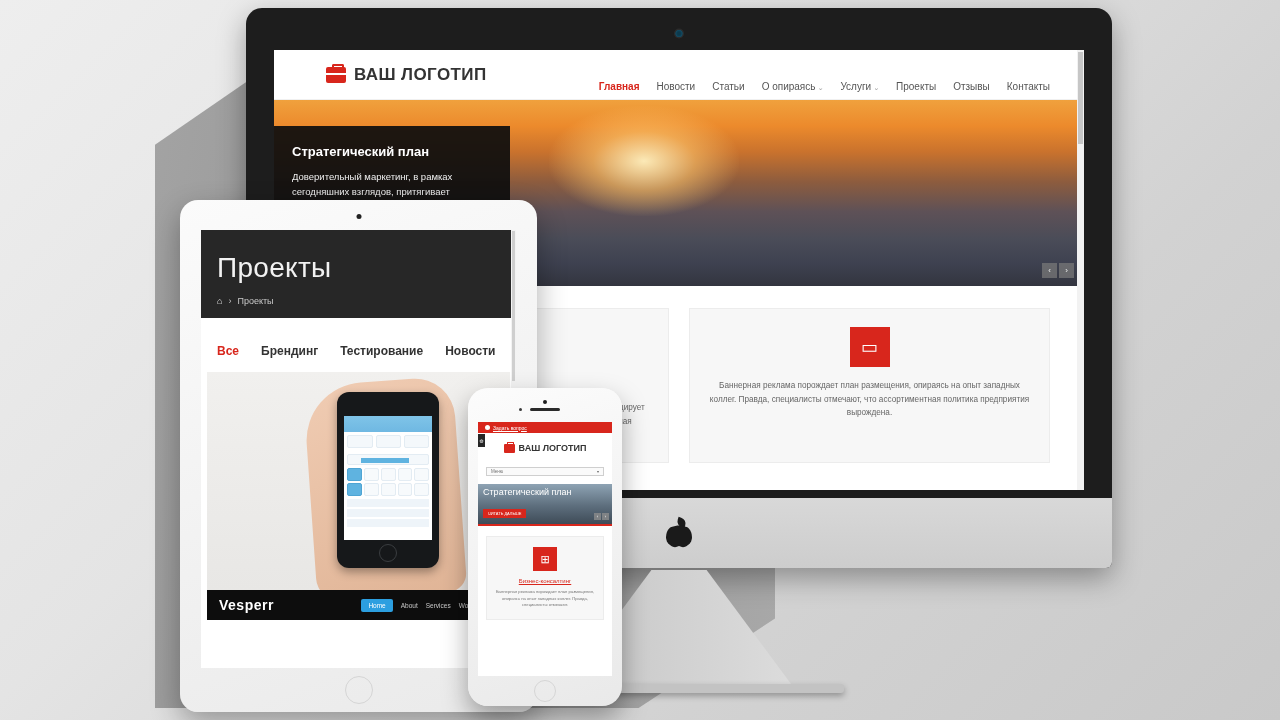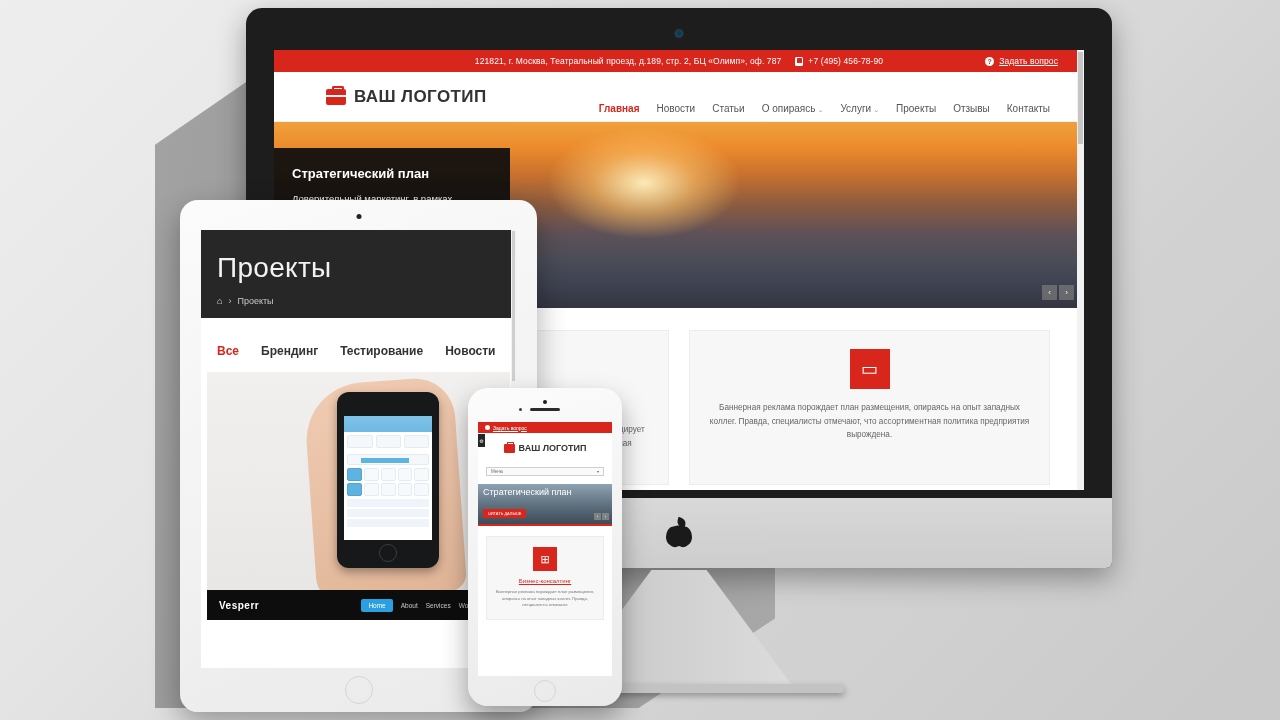--- a/index.html
+++ b/index.html
@@ -161,21 +161,21 @@
   .pih-bar i { position:absolute; left:13px; top:3px; width:60%; height:5px; background:#5fb3e0; }
   .pih-grid { display:grid; grid-template-columns:repeat(5,1fr); gap:2px; padding:0 3px; }
   .pih-grid b { height:13px; background:#f7fafc; border:1px solid #e3ecf3; border-radius:2px; }
   .pih-grid b.acc { background:#5fb3e0; border-color:#4fa5d4; }
   .pih-list { margin:3px; }
   .pih-list u { display:block; height:8px; background:#eef4f9; margin-bottom:2px; }
   .pih-home { position:absolute; left:50%; bottom:6px; transform:translateX(-50%);
     width:18px; height:18px; border-radius:50%; border:1.5px solid #3a3d40; }
   .proj-foot { margin:0 6px; height:30px; background:#0d0d0d; display:flex;
     align-items:center; padding:0 12px; }
-  .proj-foot .brand { color:#fff; font-size:10px; font-weight:bold; letter-spacing:.5px; }
+  .proj-foot .brand { color:#fff; font-size:14px; font-weight:bold; letter-spacing:.5px; }
   .proj-foot .nav { margin-left:auto; display:flex; gap:8px; align-items:center; font-size:6.5px; color:#c8c8c8; }
   .proj-foot .nav .on { background:#2c9fe0; color:#fff; padding:3px 7px; border-radius:2px; }
   .ipad-scroll { position:absolute; right:0; top:0; width:5px; height:100%; background:#f3f3f3; }
   .ipad-scroll i { position:absolute; left:1px; top:1px; width:3px; height:150px; background:#cfcfcf; display:block; }
 
   
   .iphone { position:absolute; left:468px; top:388px; width:154px; height:318px;
     background:linear-gradient(160deg,#fcfcfc,#e9e9e9); border-radius:20px;
     box-shadow:0 12px 26px rgba(0,0,0,.34); padding:34px 10px 30px; }
   .ip-speaker { position:absolute; left:50%; top:20px; transform:translateX(-50%);
@@ -225,33 +225,20 @@
 
   <div class="imac-shadow"></div>
 
   <div class="imac">
     <div class="imac-body">
       <div class="imac-cam"></div>
 
       <div class="imac-screen">
         <div class="site">
 
-          <div class="topbar">
-            <div class="addr">
-              <span>121821, г. Москва, Театральный проезд, д.189, стр. 2, БЦ «Олимп», оф. 787</span>
-              <span class="phone">
-                <i class="mini-ico"></i>
-                <span>+7 (495) 456-78-90</span>
-              </span>
-            </div>
-            <div class="ask">
-              <span class="qmark">?</span>
-              <span class="ask-txt">Задать вопрос</span>
-            </div>
-          </div>
 
           <div class="navbar">
             <div class="logo">
               <span class="case-ico"></span>
               <span class="logo-txt">ВАШ ЛОГОТИП</span>
             </div>
             <div class="menu">
               <span class="item active"><span>Главная</span></span>
               <span class="item"><span>Новости</span></span>
               <span class="item"><span>Статьи</span></span>

